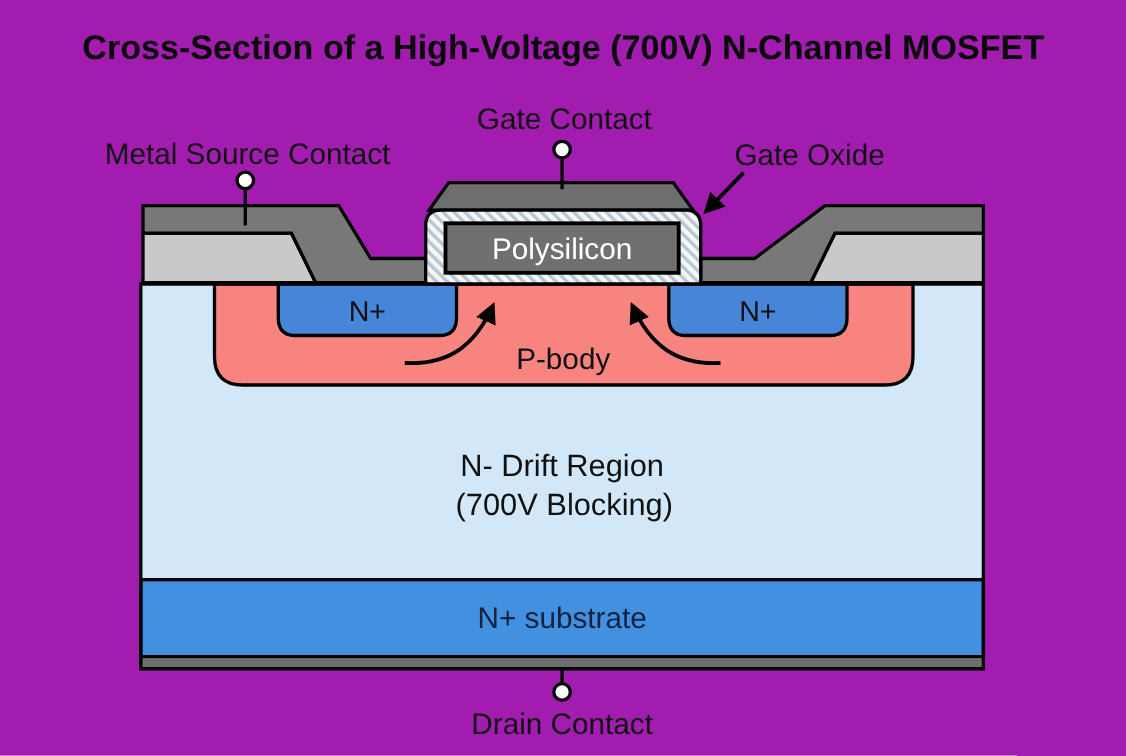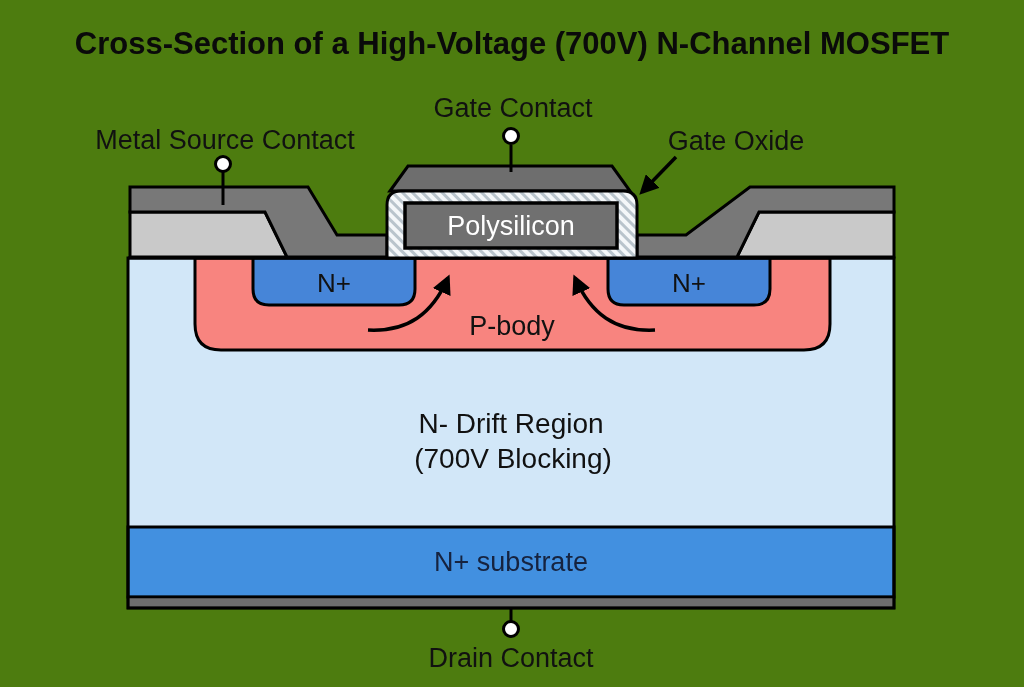--- a/index.html
+++ b/index.html
@@ -1,16 +1,16 @@
 <!DOCTYPE html>
 <html><head>
 <meta charset="utf-8">
 <style>
   html,body { margin:0; padding:0; background:#fdfdfd; }
-  .stage { position:relative; width:1024px; height:687px; overflow:hidden; background:#4d7c0f; }
+  .stage { position:relative; width:1024px; height:687px; overflow:hidden; background:#a21caf; }
   svg { display:block; }
   text { font-family:"Liberation Sans", sans-serif; }
   .title-text { font-size:31px; font-weight:bold; }
   .lbl { font-size:27px; }
   .lbl-mid { font-size:26px; }
   .lbl-big { font-size:28px; }
   .outl { stroke:#000; }
   .sw3 { stroke-width:3; }
   .sw25 { stroke-width:2.5; }
   .sw35 { stroke-width:3.5; }

